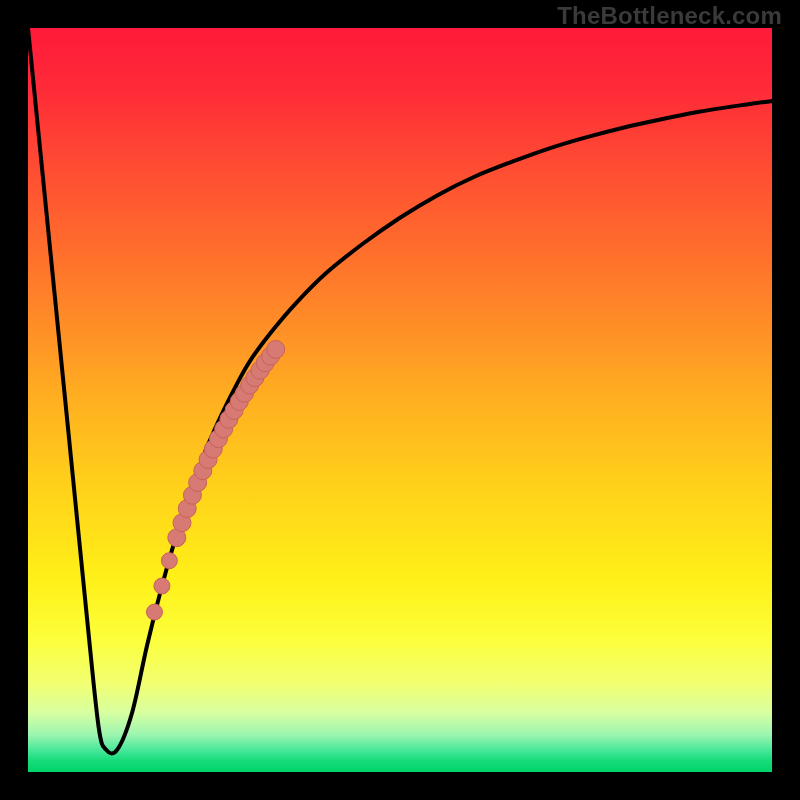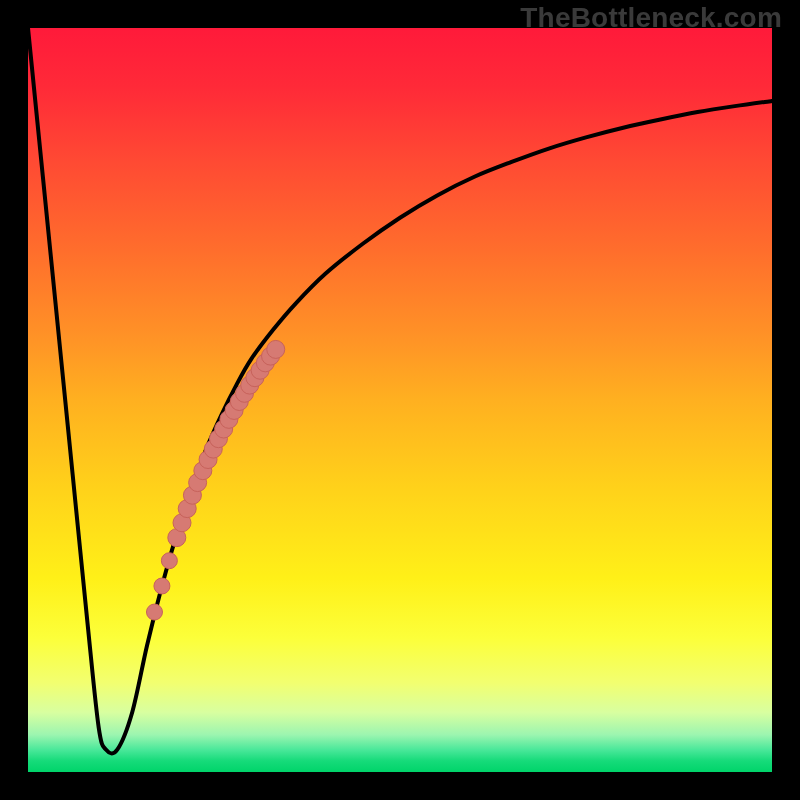--- a/index.html
+++ b/index.html
@@ -34,21 +34,21 @@
       #4ae89a 97%,
       #16db7a 98.5%,
       #00d46a 100%
     );
   }
   .watermark {
     position: absolute;
     top: 2px;
     right: 18px;
     font-family: Arial, Helvetica, sans-serif;
-    font-size: 28px;
+    font-size: 24px;
     font-weight: 600;
     color: #3a3a3a;
     letter-spacing: 0.2px;
   }
   svg.overlay {
     position: absolute;
     left: 0;
     top: 0;
   }
 </style>

